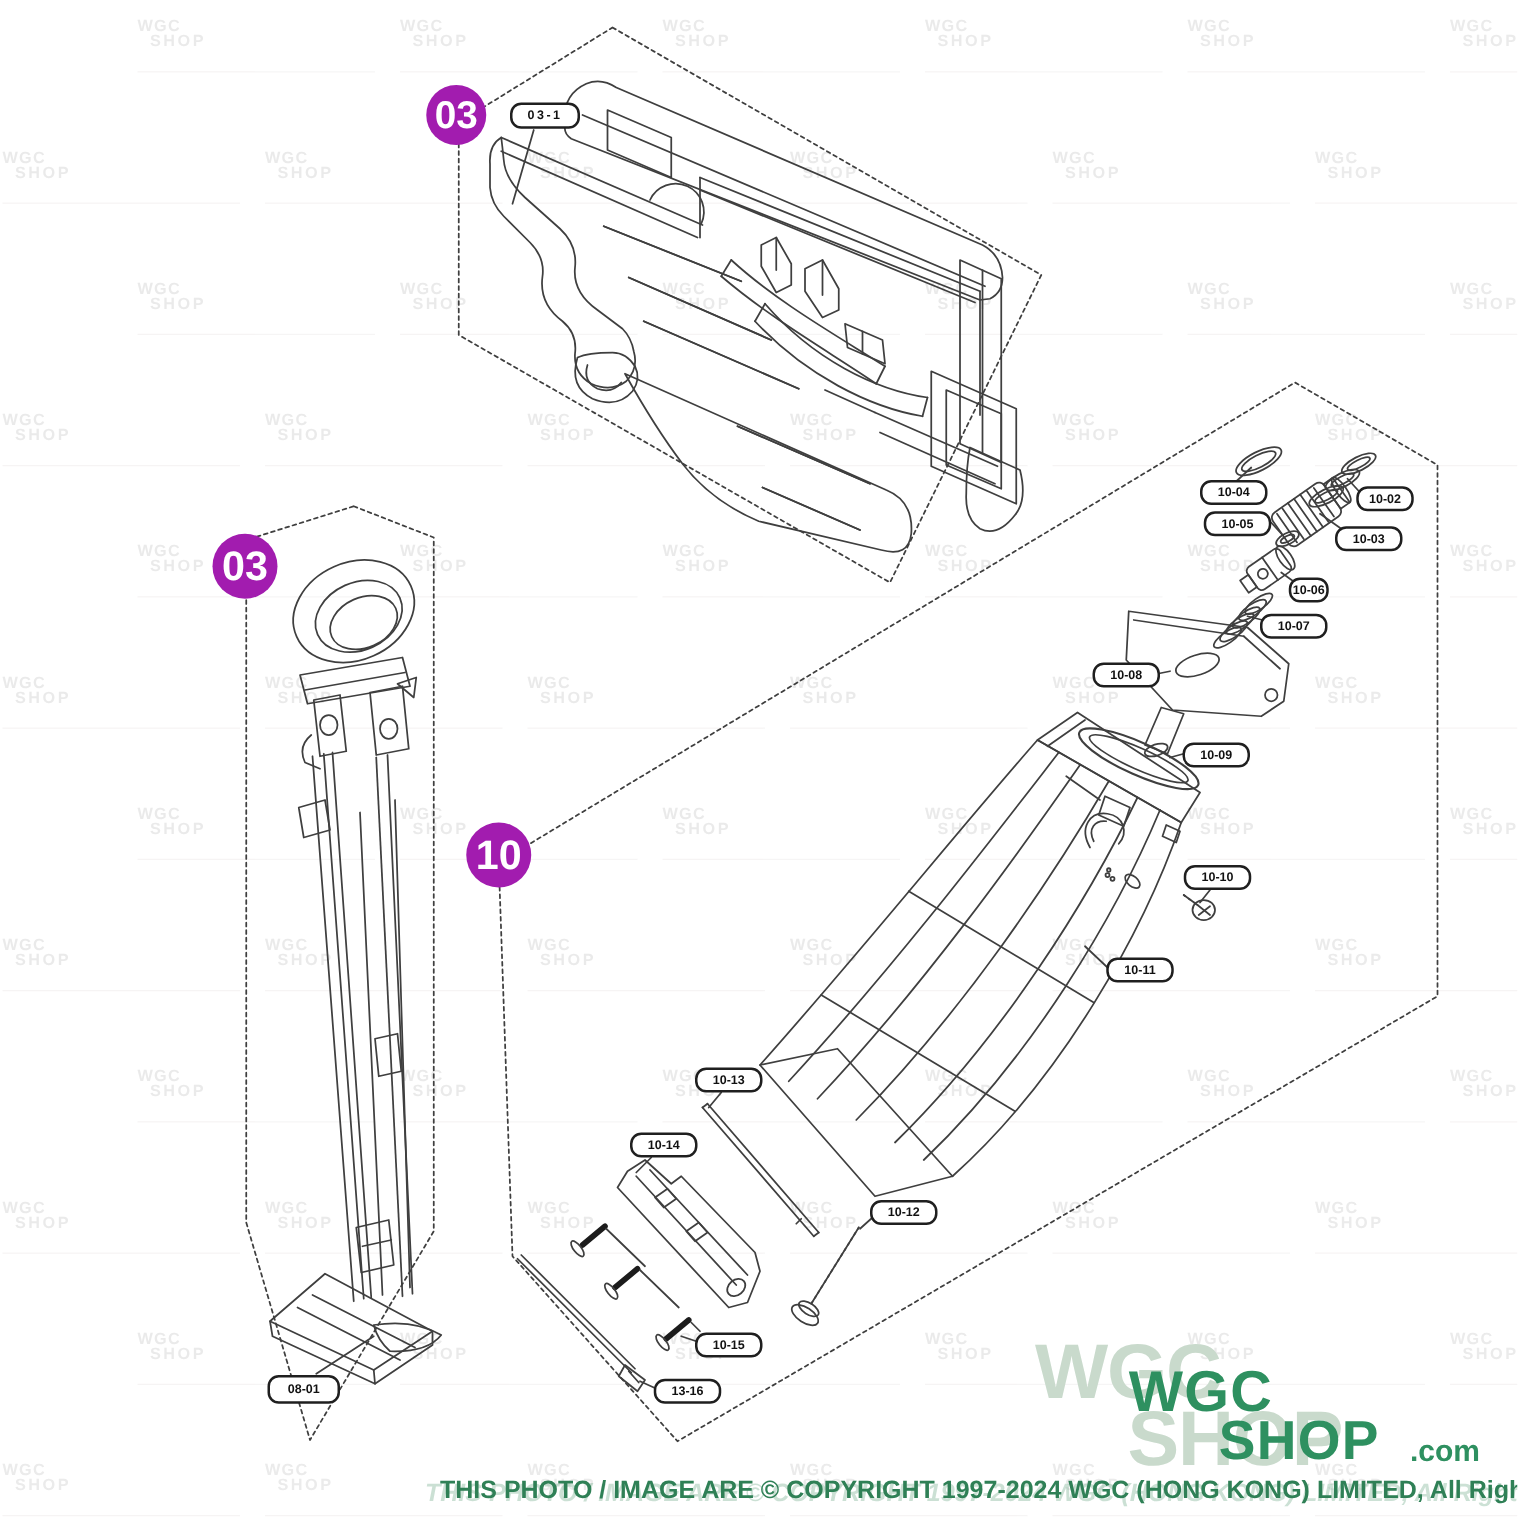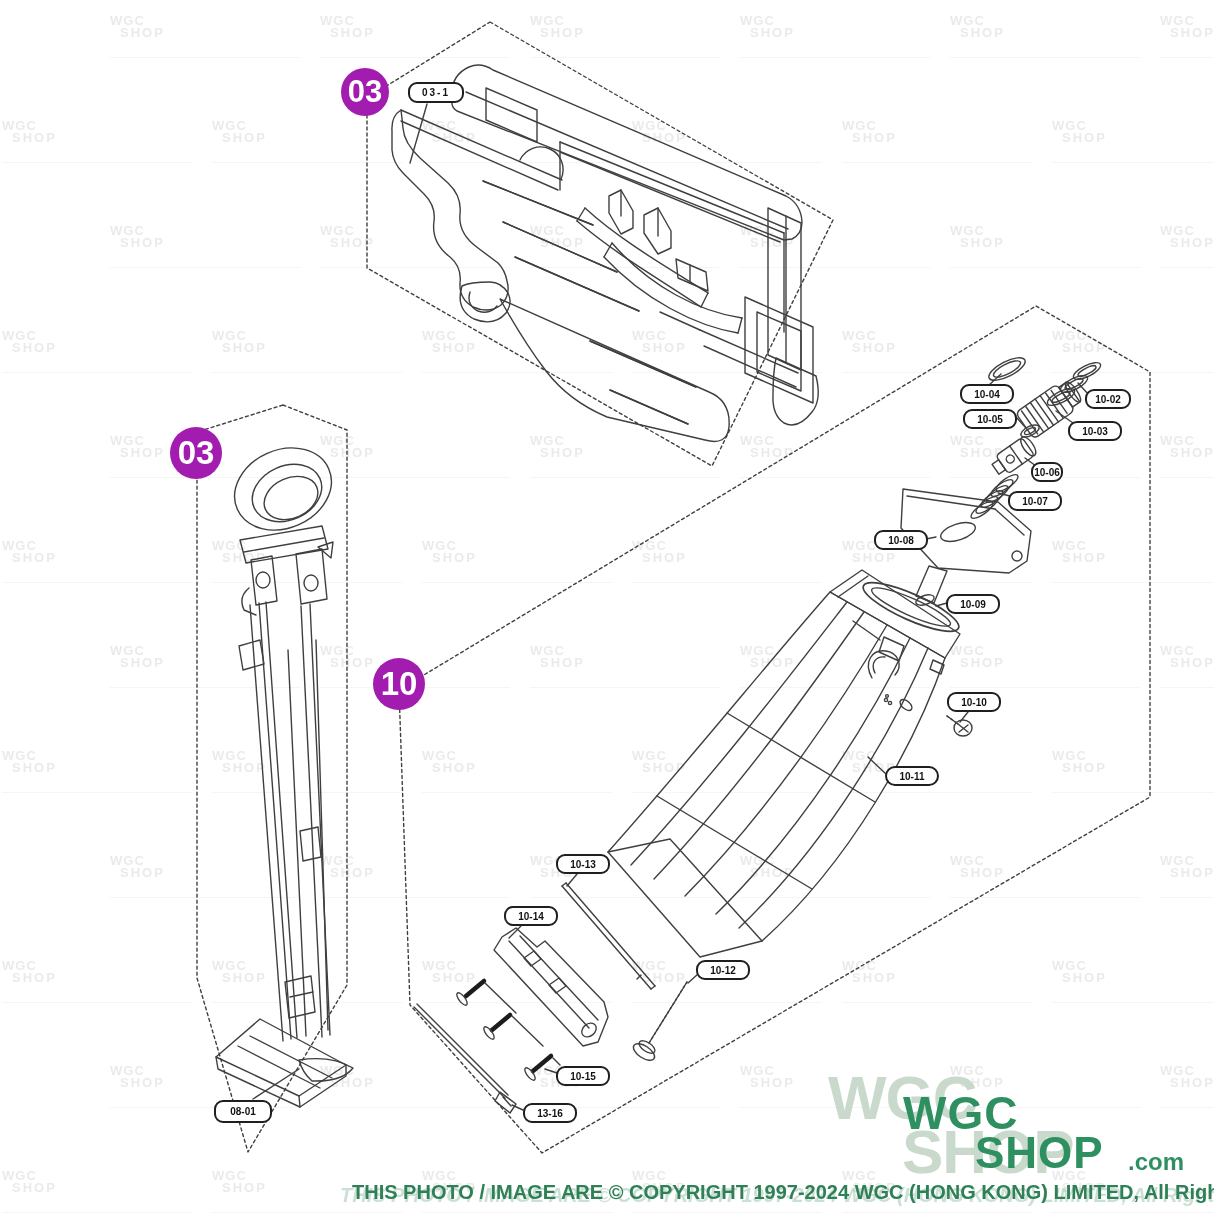--- a/index.html
+++ b/index.html
@@ -608,21 +608,21 @@
 
     <div class="plabel" style="left:960px;top:384px;width:54px;height:20px;">10-04</div>
     <div class="plabel" style="left:1085px;top:389px;width:46px;height:20px;">10-02</div>
     <div class="plabel" style="left:963px;top:409px;width:54px;height:20px;">10-05</div>
     <div class="plabel" style="left:1068px;top:421px;width:54px;height:20px;">10-03</div>
     <div class="plabel" style="left:1031px;top:462px;width:32px;height:20px;">10-06</div>
     <div class="plabel" style="left:1008px;top:491px;width:54px;height:20px;">10-07</div>
     <div class="plabel" style="left:874px;top:530px;width:54px;height:20px;">10-08</div>
     <div class="plabel" style="left:946px;top:594px;width:54px;height:20px;">10-09</div>
     <div class="plabel" style="left:947px;top:692px;width:54px;height:20px;">10-10</div>
-    <div class="plabel" style="left:885px;top:766px;width:54px;height:20px;border-radius:10px;">10-11</div>
+    <div class="plabel" style="left:885px;top:766px;width:54px;height:20px;">10-11</div>
     <div class="plabel" style="left:556px;top:854px;width:54px;height:20px;">10-13</div>
     <div class="plabel" style="left:504px;top:906px;width:54px;height:20px;">10-14</div>
     <div class="plabel" style="left:696px;top:960px;width:54px;height:20px;">10-12</div>
     <div class="plabel" style="left:556px;top:1066px;width:54px;height:20px;">10-15</div>
     <div class="plabel" style="left:523px;top:1103px;width:54px;height:20px;">13-16</div>
 
     <div>
       <span class="logo-ghost" style="left:828px;top:1062px;font-size:62px;">WGC</span>
       <span class="logo-ghost" style="left:902px;top:1116px;font-size:62px;">SHOP</span>
       <span class="logo-main" style="left:903px;top:1086px;font-size:46px;">WGC</span>

